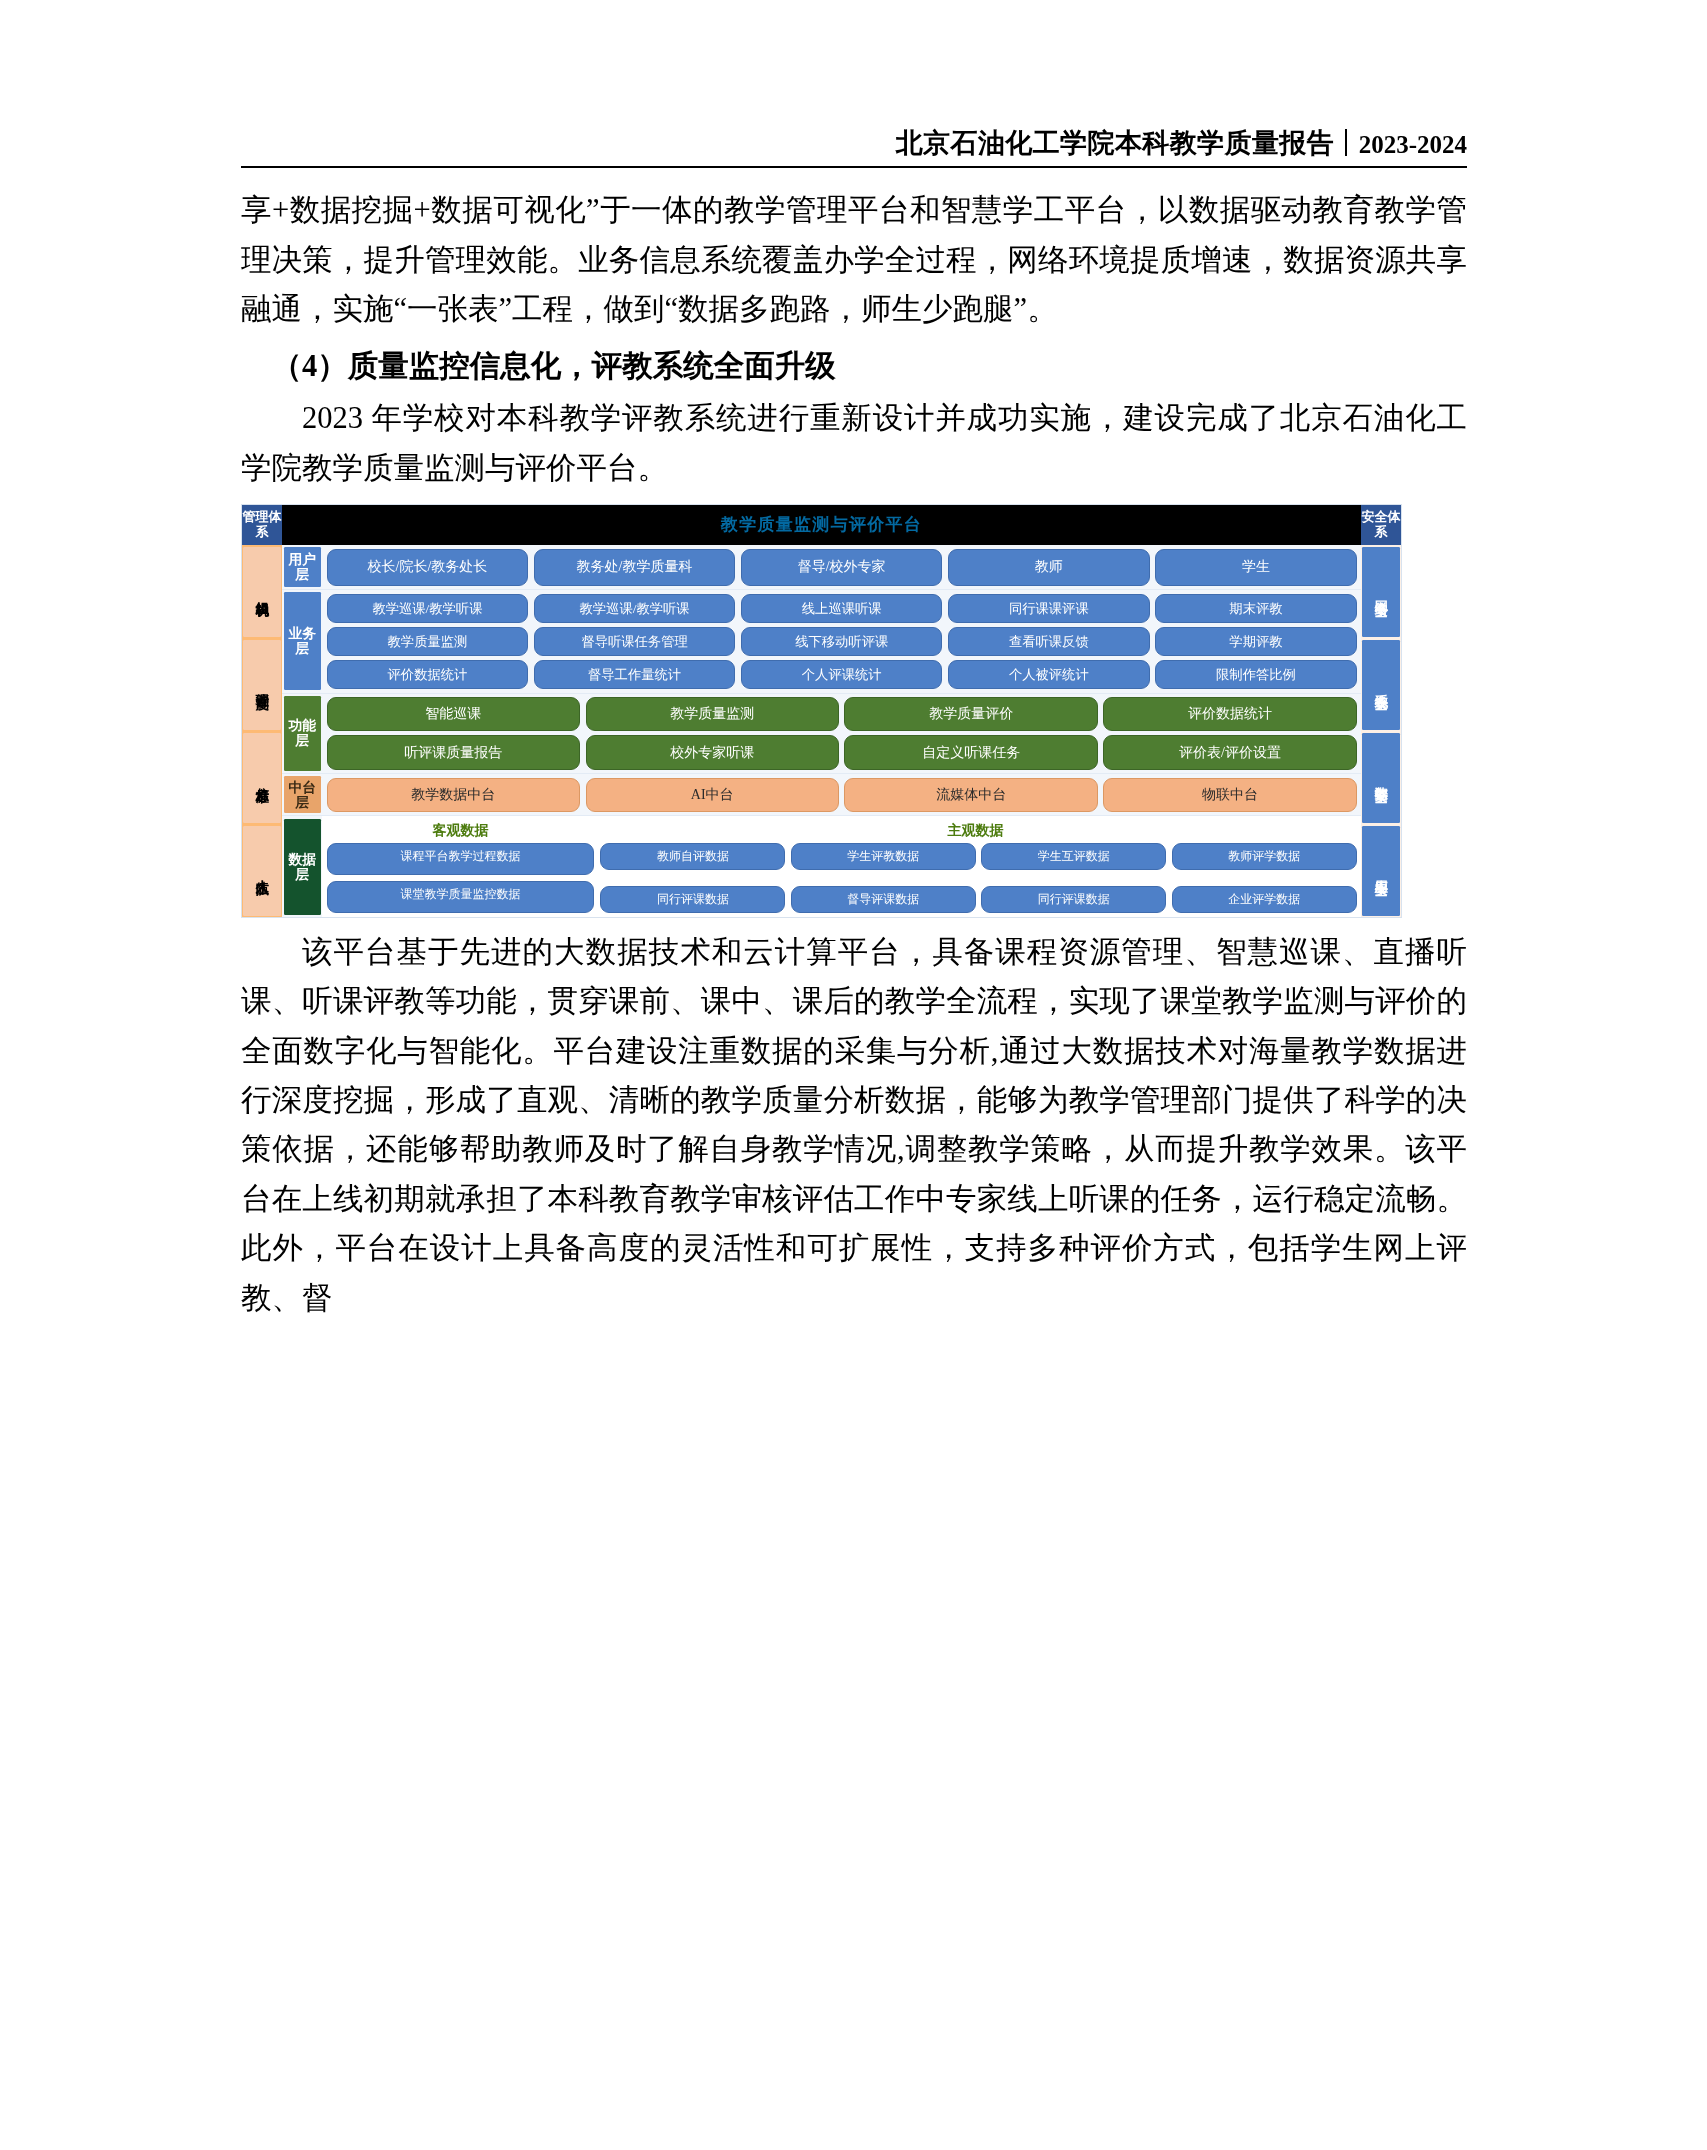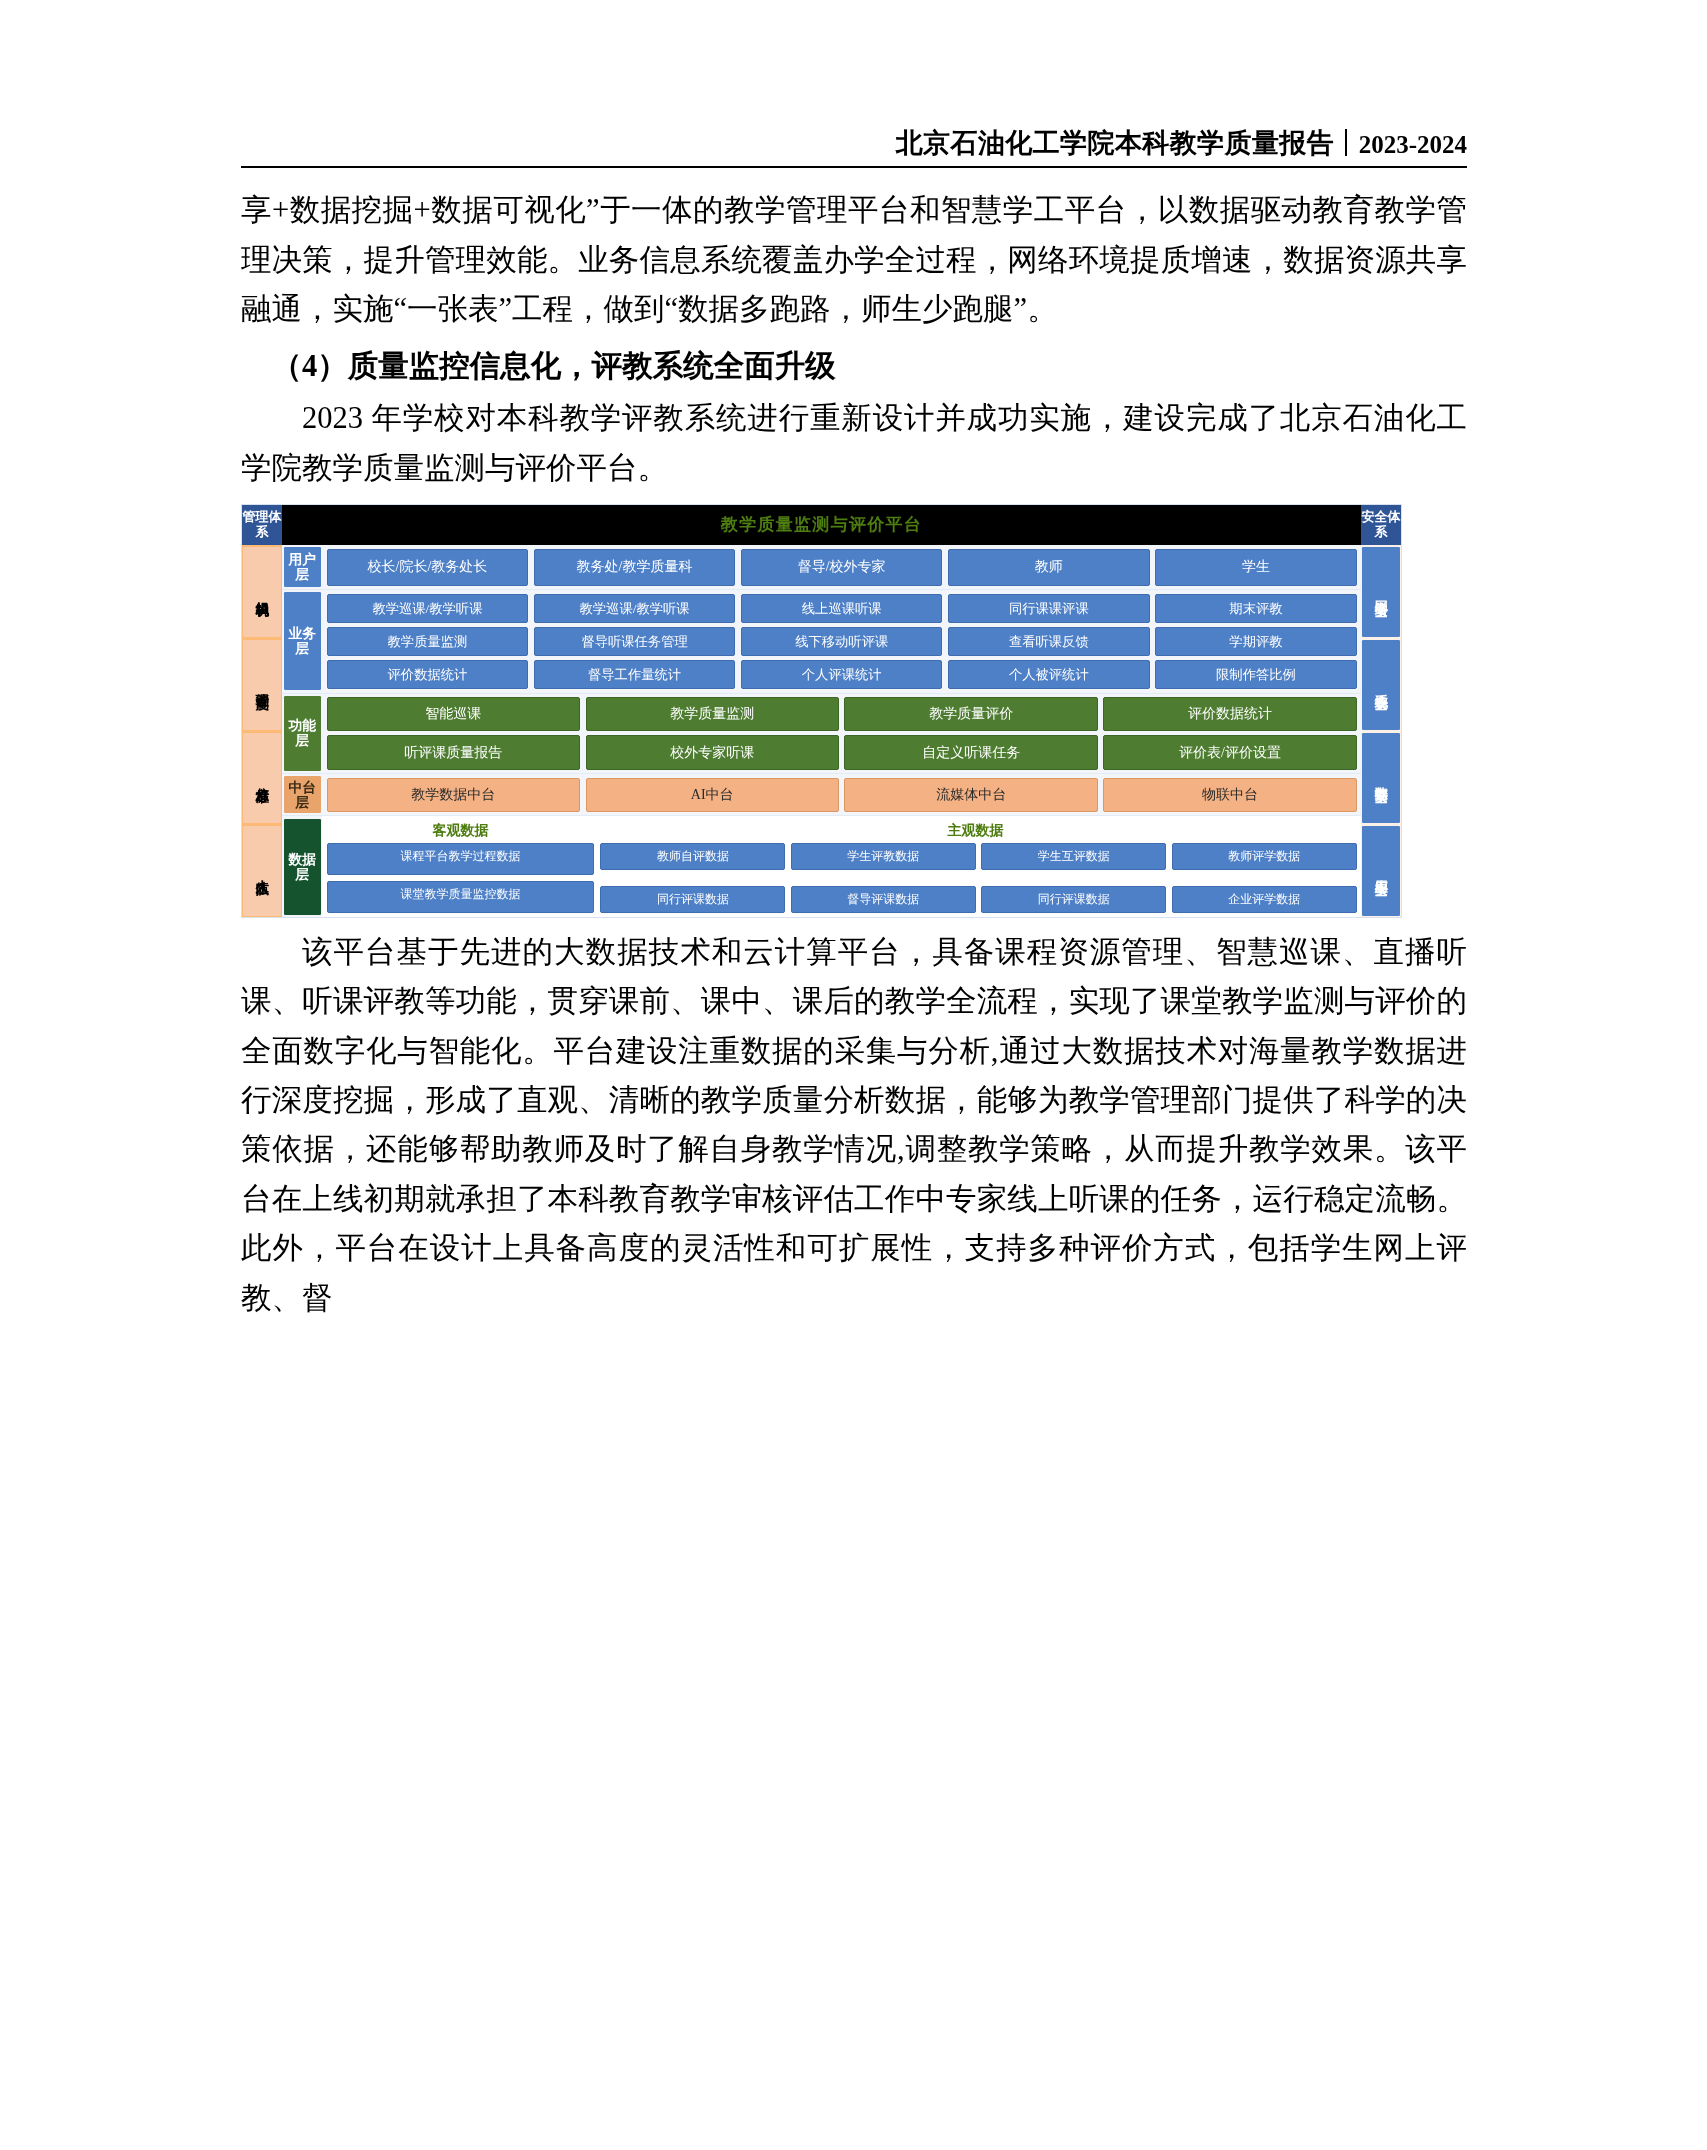--- a/index.html
+++ b/index.html
@@ -138,21 +138,21 @@
   }
 
   .fig-main {
     flex: 1;
     display: flex;
     flex-direction: column;
     box-sizing: border-box;
   }
   .fig-title {
     background: #000000;
-    color: #4d7c0f;
+    color: #0369a1;
     font-size: 17px;
     font-weight: bold;
     text-align: center;
     height: 40px;
     line-height: 40px;
     letter-spacing: 1.3px;
   }
   .fig-rows {
     display: flex;
     flex-direction: column;
@@ -198,21 +198,21 @@
   .chip-line {
     display: flex;
     gap: 5.6px;
   }
   .chip {
     flex: 1;
     text-align: center;
     font-size: 13.3px;
     line-height: 1.15;
     padding: 6px 1.7px;
-    border-radius: 2px;
+    border-radius: 9px;
     color: #ffffff;
     box-sizing: border-box;
     white-space: nowrap;
     overflow: hidden;
   }
   .chip.user {
     background: #4e80c8;
     border: 0.4px solid #3f6cae;
     padding: 9.5px 1.7px;
     font-size: 14px;

